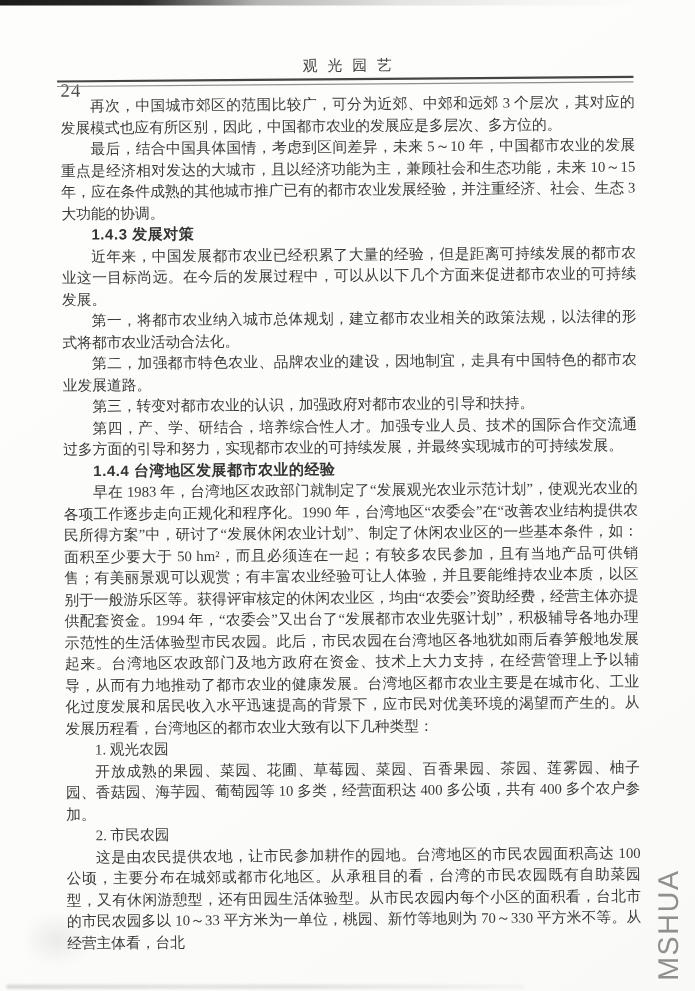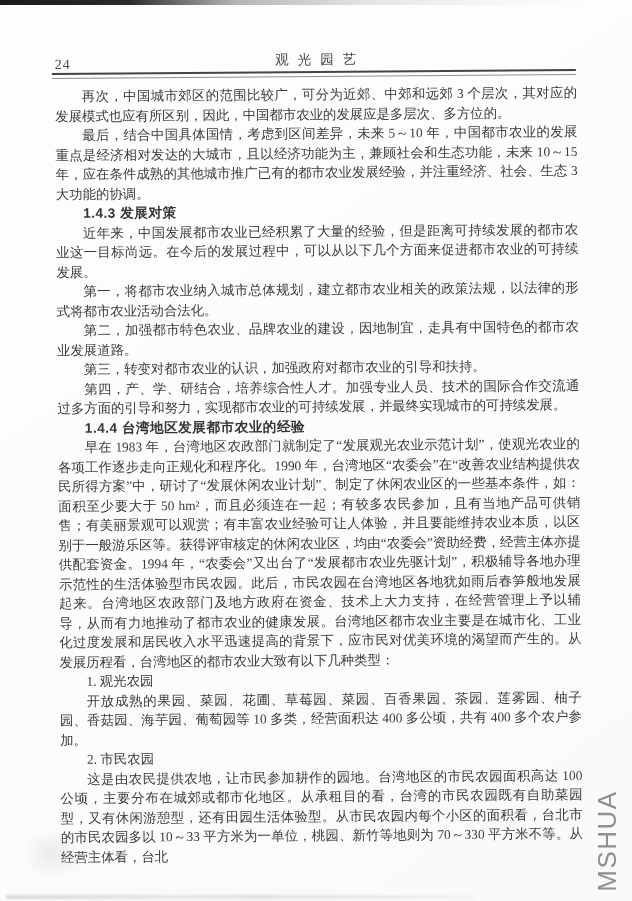--- a/index.html
+++ b/index.html
@@ -34,22 +34,22 @@
     filter: blur(2px);
   }
 
   .tilt {
     position: absolute; inset: 0;
     transform: rotate(-0.45deg);
     transform-origin: 316px 90px;
   }
 
   .page-number {
-    position: absolute; top: 55px; left: 55px;
-    font-size: 14px; color: #4c4c4c; letter-spacing: 1px;
+    position: absolute; top: 71px; left: 55px;
+    font-size: 17px; color: #4c4c4c; letter-spacing: 1px;
   }
   .header-title {
     position: absolute; top: 51px; left: 29px; width: 574px;
     text-align: center; font-size: 13.5px; color: #424242;
     letter-spacing: 9px; text-indent: 9px;
   }
   .header-rule {
     position: absolute; top: 71px; left: 52px; width: 524px; height: 3px;
     border-top: 2.5px solid #454545;
     border-bottom: 1px solid #8f8f8f;

